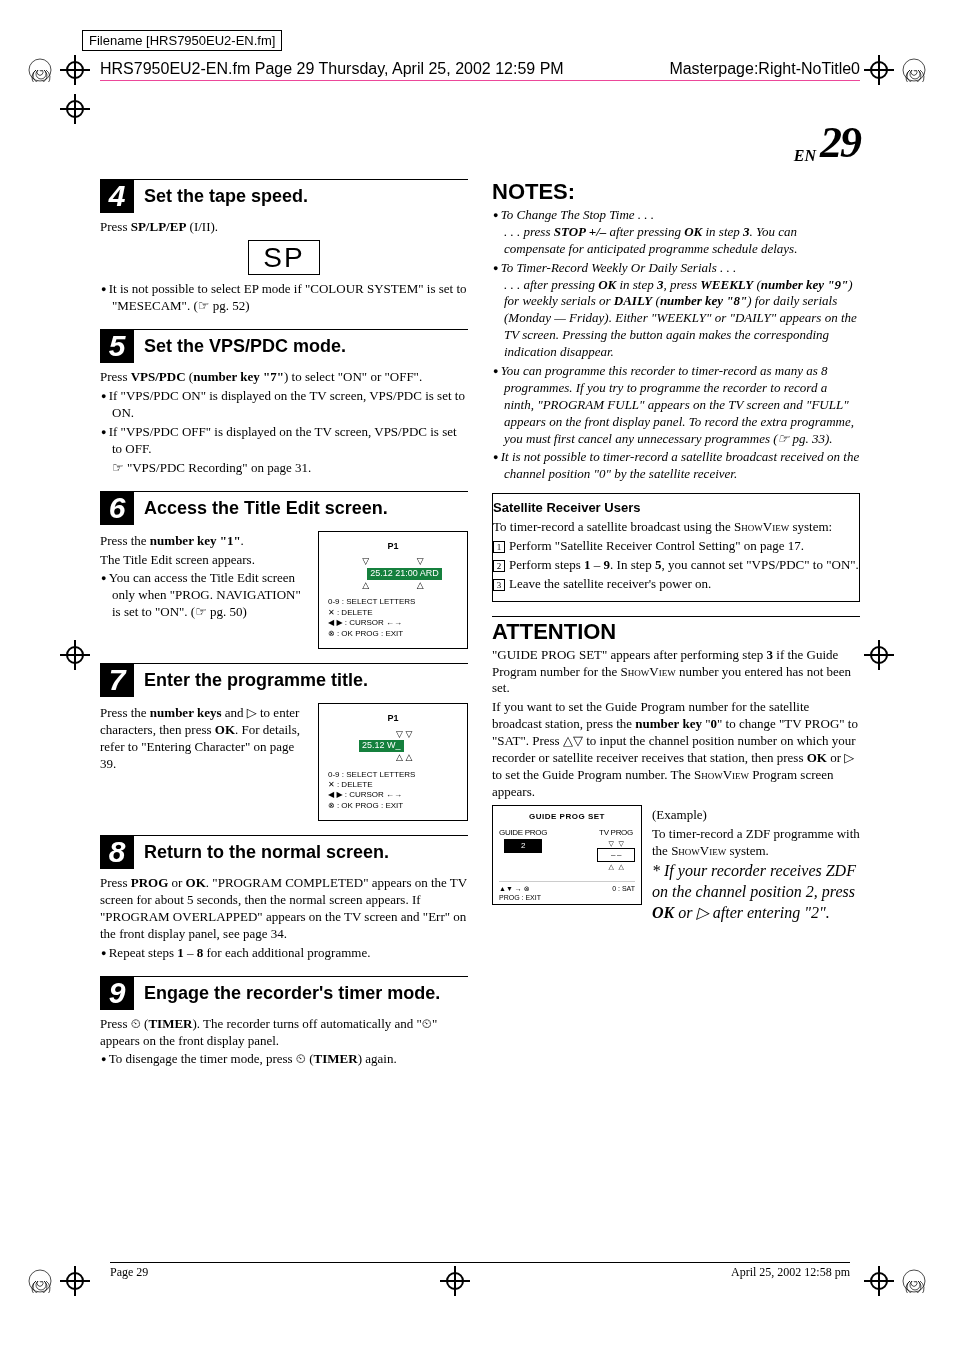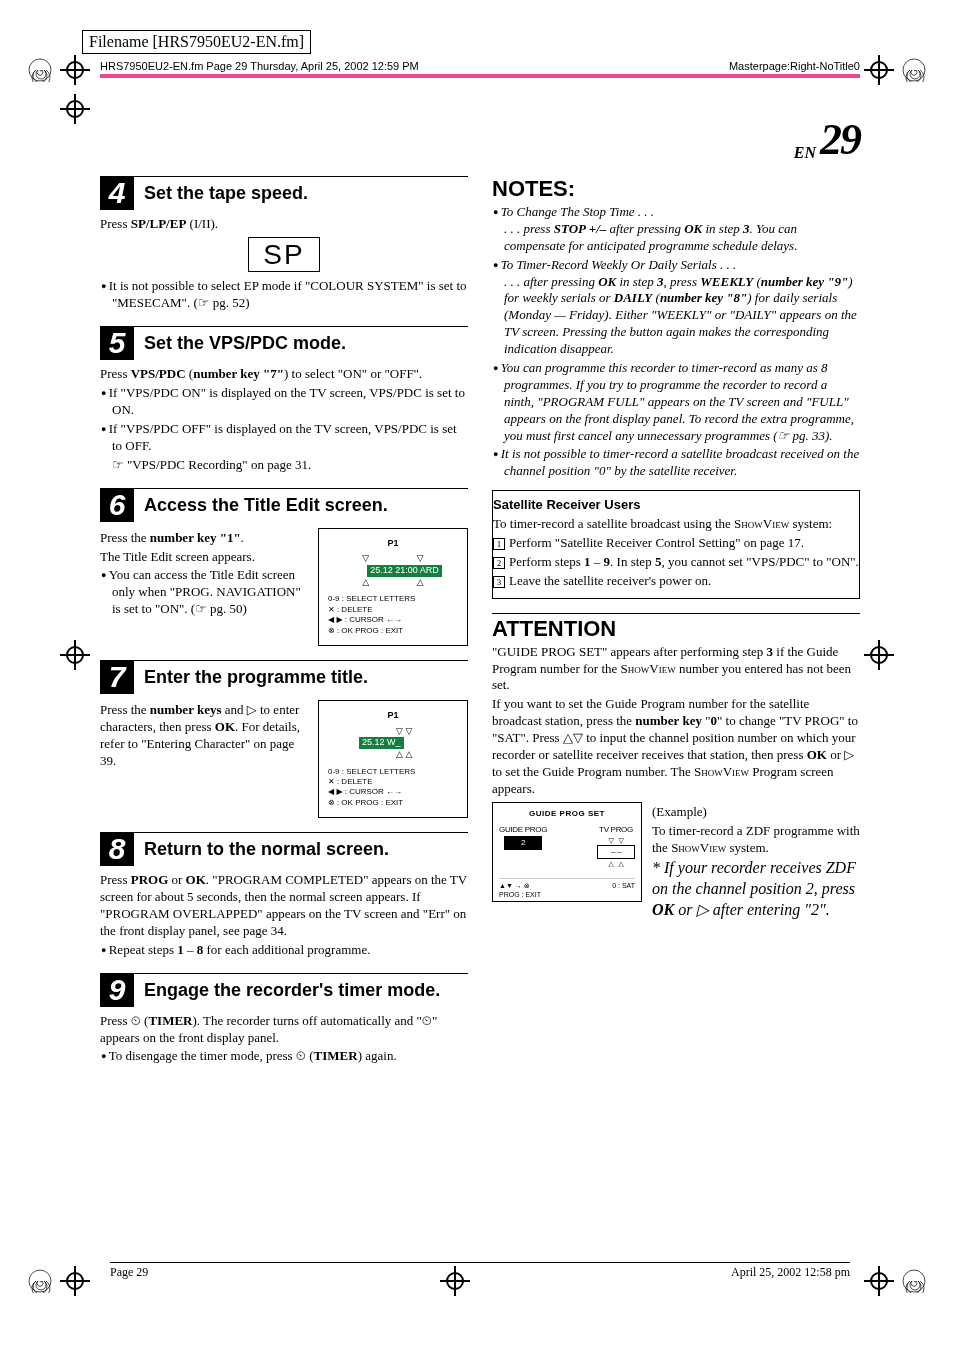--- a/index.html
+++ b/index.html
@@ -15,32 +15,32 @@
   .page {
     position: absolute;
     left: 100px;
     top: 60px;
     width: 760px;
   }
   .header-row {
     display: flex;
     justify-content: space-between;
     font-family: Arial, sans-serif;
-    font-size: 11px;
-    border-bottom: 4px solid #ec4899;
+    font-size: 16px;
+    border-bottom: 1px solid #ec4899;
     padding-bottom: 2px;
     margin-bottom: 6px;
   }
   .filename-box {
     position: absolute;
     left: 82px;
     top: 30px;
     border: 1px solid #000;
-    font-family: Liberation Serif, serif;
-    font-size: 16px;
+    font-family: Liberation Sans, sans-serif;
+    font-size: 13px;
     padding: 2px 6px;
   }
   .pagenum-right {
     text-align: right;
     font-family: "Times New Roman", serif;
     margin-top: 40px;
     margin-bottom: 14px;
   }
   .pagenum-right .en {
     font-size: 16px;

